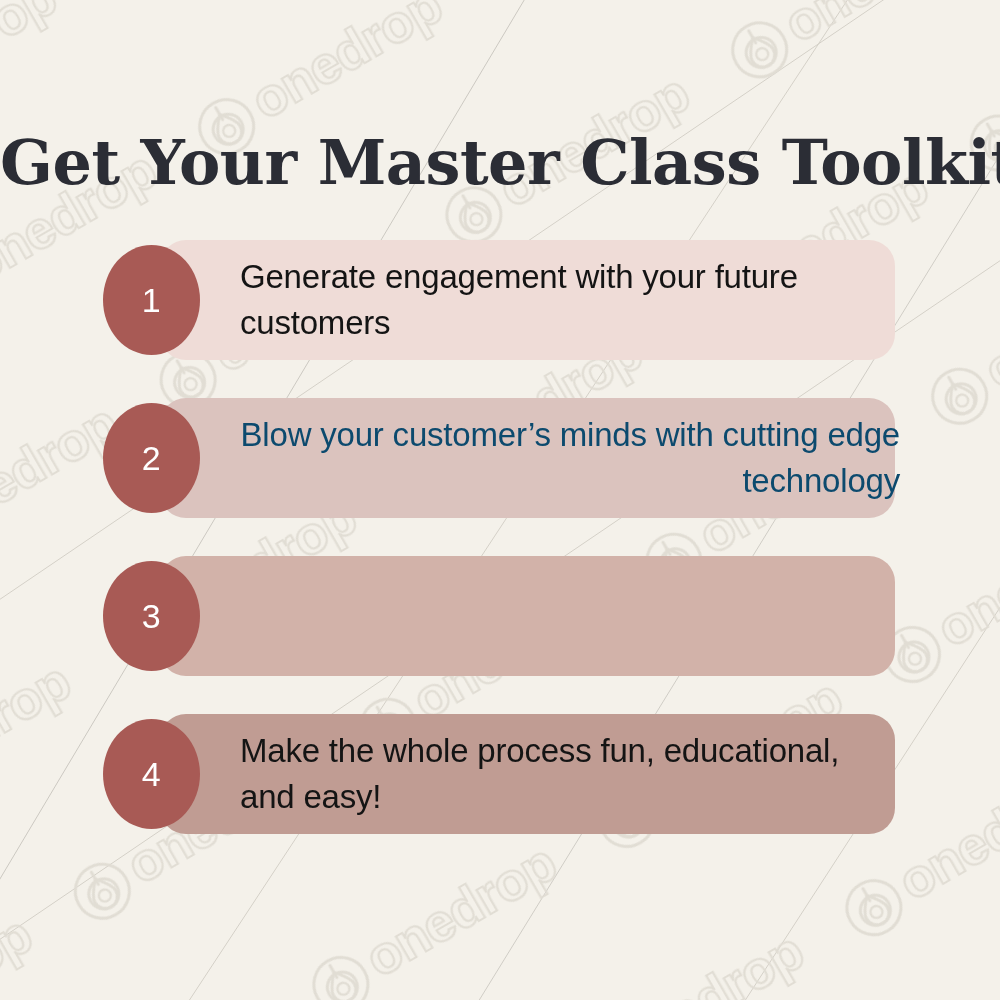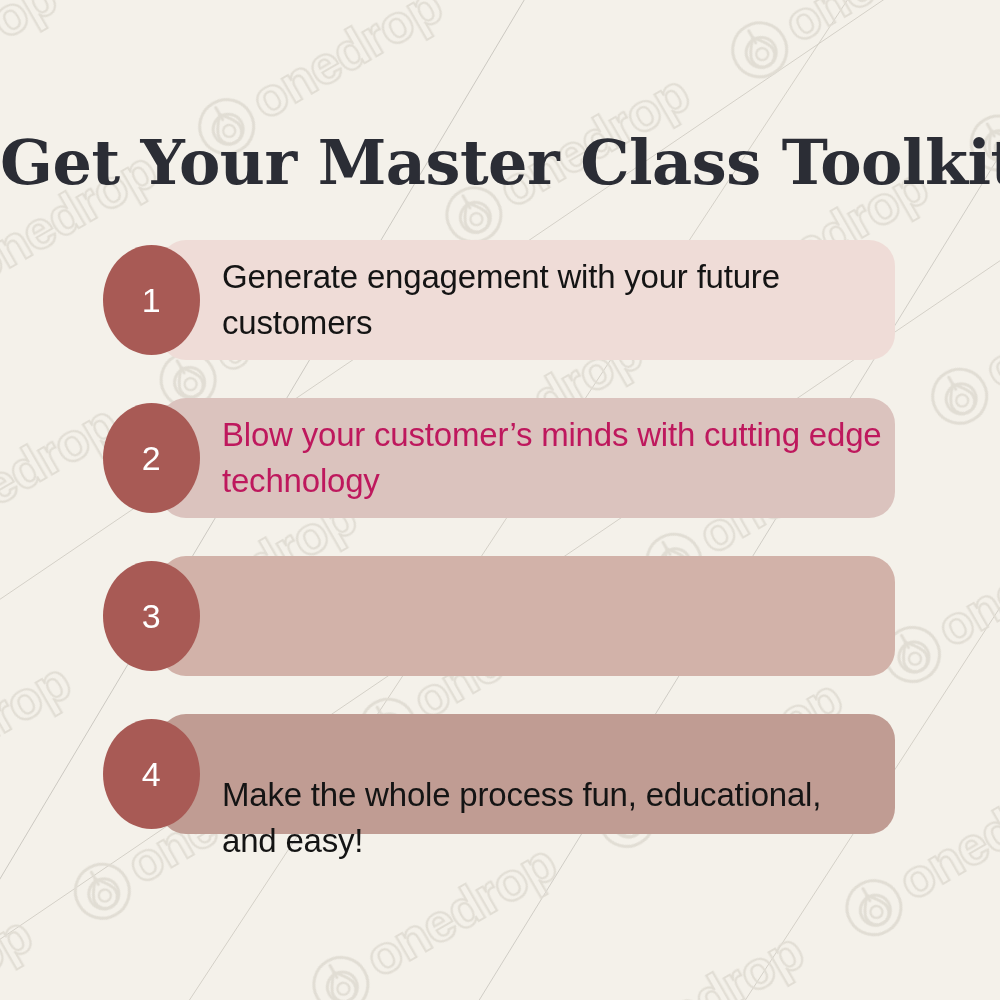--- a/index.html
+++ b/index.html
@@ -101,21 +101,21 @@
     font-family: "Liberation Sans", sans-serif;
     font-weight: 400;
     font-size: 34px;
     color: #FFFFFF;
     line-height: 1;
     letter-spacing: 0.5px;
   }
 
   .step-text {
     position: absolute;
-    left: 222px;
+    left: 240px;
     top: 50%;
     transform: translateY(-50%);
     width: 660px;
     font-family: "Liberation Sans", sans-serif;
     font-weight: 400;
     font-size: 33px;
     line-height: 1.38;
     color: #141414;
     letter-spacing: -0.2px;
   }
@@ -214,33 +214,33 @@
           <span class="step-number" style="color: rgb(255, 255, 255);">1</span>
         </div>
         <div class="step-text" style="color: rgb(20, 20, 20);">Generate engagement with your future customers</div>
       </div>
 
       <div class="step-row">
         <div class="step-bar" style="background: rgb(219, 195, 190);"></div>
         <div class="step-badge" style="background: rgb(168, 90, 85);">
           <span class="step-number" style="color: rgb(255, 255, 255);">2</span>
         </div>
-        <div class="step-text" style="color: #be185d;">Blow your customer’s minds with cutting edge technology</div>
+        <div class="step-text" style="color: #0c4a6e; text-align: right;">Blow your customer’s minds with cutting edge technology</div>
       </div>
 
       <div class="step-row">
         <div class="step-bar" style="background: rgb(210, 178, 169);"></div>
         <div class="step-badge" style="background: rgb(168, 90, 85);">
           <span class="step-number" style="color: rgb(255, 255, 255);">3</span>
         </div>
       </div>
 
       <div class="step-row">
         <div class="step-bar" style="background: rgb(192, 156, 147);"></div>
         <div class="step-badge" style="background: rgb(168, 90, 85);">
           <span class="step-number" style="color: rgb(255, 255, 255);">4</span>
         </div>
-        <div class="step-text" style="color: rgb(20, 20, 20); margin-top: 44px;">Make the whole process fun, educational, and easy!</div>
+        <div class="step-text" style="color: rgb(20, 20, 20);">Make the whole process fun, educational, and easy!</div>
       </div>
 
     </div>
   </div>
 </div>
 
 </body></html>

